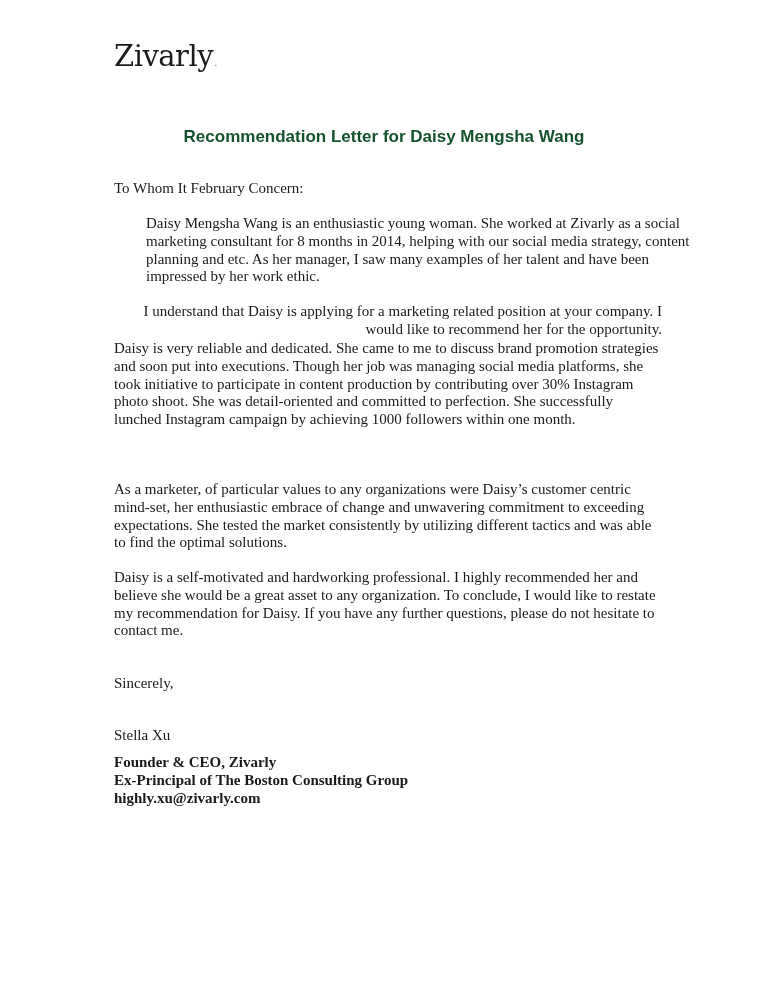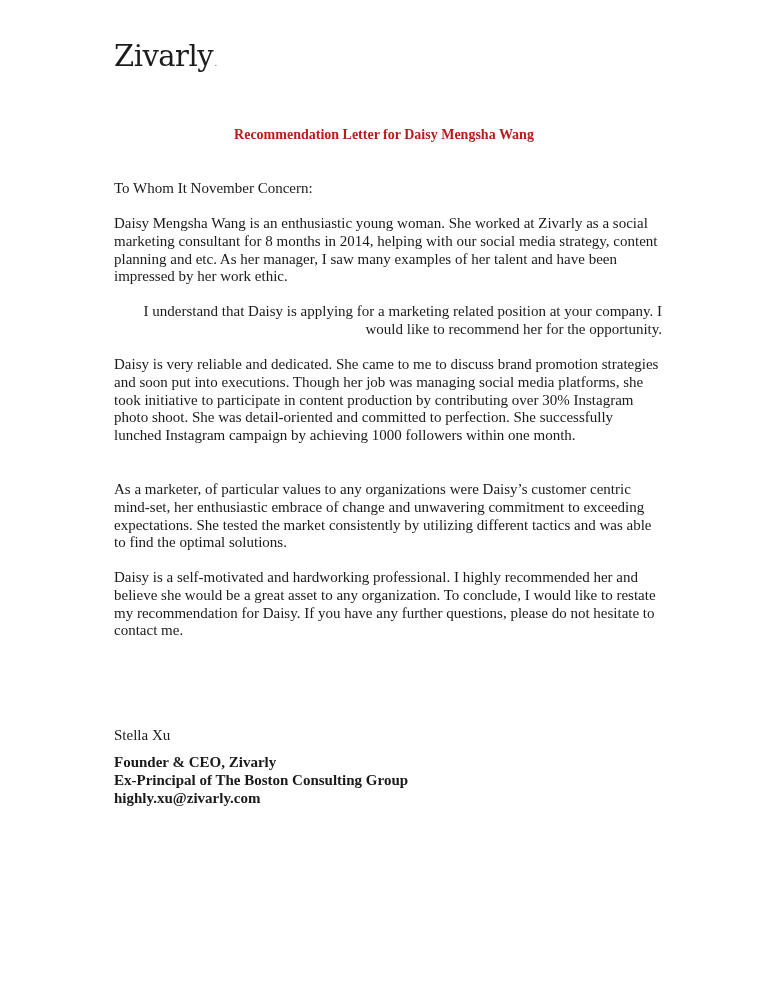--- a/index.html
+++ b/index.html
@@ -34,60 +34,60 @@
       font-size: 10px;
       color: #6b6b6b;
       margin-left: 1px;
     }
     .title {
       position: absolute;
       left: 0;
       width: 768px;
       top: 127px;
       text-align: center;
-      font-family: Liberation Serif, serif;
+      font-family: Liberation Sans, sans-serif;
       font-weight: bold;
-      font-size: 14px;
-      color: #b91c1c;
+      font-size: 17px;
+      color: #14532d;
     }
     .body-text {
       position: absolute;
       left: 114px;
       width: 548px;
       font-family: "Liberation Serif", serif;
       font-size: 15px;
       line-height: 17.8px;
       color: #1a1a1a;
     }
     .body-text p {
       margin: 0;
     }
     .salutation { top: 180px; }
-    .p1 { top: 215px; }
+    .p1 { top: 215px; margin-left: 32px; }
     .p2 { top: 303px; text-align: right; }
-    .p3 { top: 356px; }
+    .p3 { top: 340px; }
     .p4 { top: 481px; }
     .p5 { top: 569px; }
     .closing { top: 675px; }
     .signer { top: 727px; }
     .sig-block { top: 754px; font-weight: bold; }
     .sig-block div { white-space: nowrap; }
   </style>
 </head>
 <body>
 
 <div class="page">
 
   <div class="logo">
     <span>Zivarly</span><span class="dot">.</span>
   </div>
 
   <div class="title">Recommendation Letter for Daisy Mengsha Wang</div>
 
-  <div class="body-text salutation">To Whom It November Concern:</div>
+  <div class="body-text salutation">To Whom It February Concern:</div>
 
   <div class="body-text p1">
     <p>Daisy Mengsha Wang is an enthusiastic young woman.  She worked at Zivarly as a social marketing consultant for 8 months in 2014, helping with our social media strategy, content planning and etc. As her manager, I saw many examples of her talent and have been impressed by her work ethic.</p>
   </div>
 
   <div class="body-text p2">
     <p>I understand that Daisy is applying for a marketing related position at your company. I would like to recommend her for the opportunity.</p>
   </div>
 
   <div class="body-text p3">
@@ -95,20 +95,21 @@
   </div>
 
   <div class="body-text p4">
     <p>As a marketer, of particular values to any organizations were Daisy’s customer centric mind-set, her enthusiastic embrace of change and unwavering commitment to exceeding expectations. She tested the market consistently by utilizing different tactics and was able to find the optimal solutions.</p>
   </div>
 
   <div class="body-text p5">
     <p>Daisy is a self-motivated and hardworking professional. I highly recommended her and believe she would be a great asset to any organization. To conclude, I would like to restate my recommendation for Daisy. If you have any further questions, please do not hesitate to contact me.</p>
   </div>
 
+  <div class="body-text closing">Sincerely,</div>
 
   <div class="body-text signer">Stella Xu</div>
 
   <div class="body-text sig-block">
     <div>Founder &amp; CEO, Zivarly</div>
     <div>Ex-Principal of The Boston Consulting Group</div>
     <div>highly.xu@zivarly.com</div>
   </div>
 
 </div>

